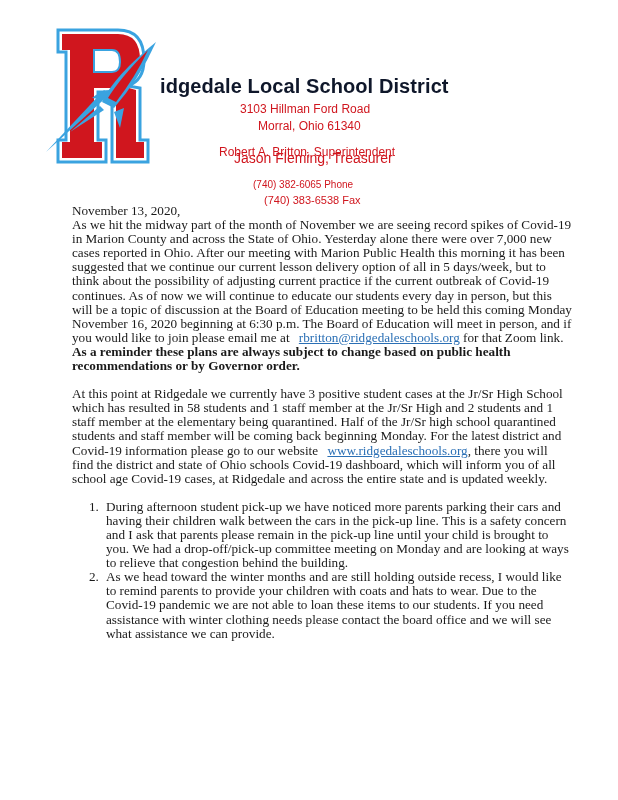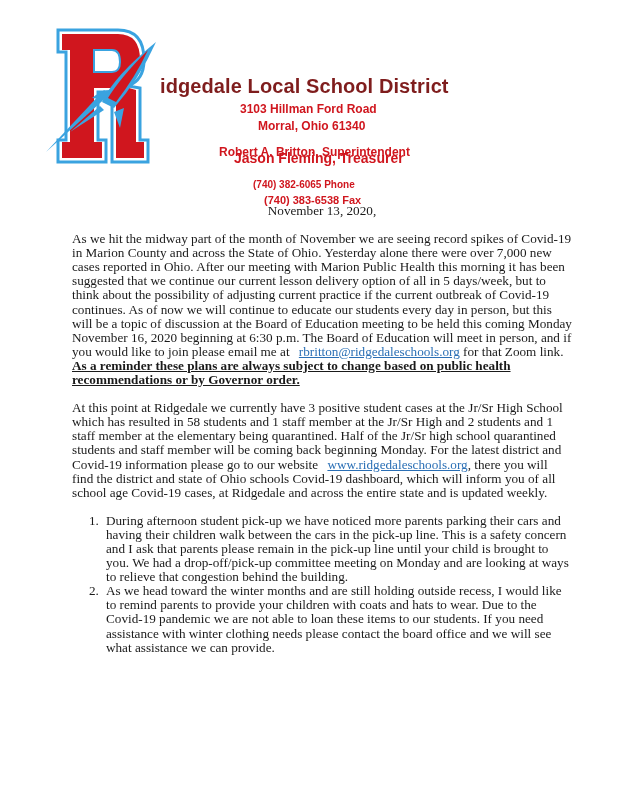--- a/index.html
+++ b/index.html
@@ -22,28 +22,28 @@
       width: 120px;
       height: 136px;
     }
     .header-title {
       position: absolute;
       left: 160px;
       top: 75px;
       font-family: "Liberation Sans", sans-serif;
       font-weight: bold;
       font-size: 20px;
-      color: #7f1d1d;
+      color: #0f172a;
       letter-spacing: 0.1px;
       white-space: nowrap;
     }
     .header-line {
       position: absolute;
       font-family: "Liberation Sans", sans-serif;
-      font-weight: bold;
+      font-weight: normal;
       color: #d0161e;
       white-space: nowrap;
     }
     .addr1 { left: 240px; top: 102px; font-size: 12px; }
     .addr2 { left: 258px; top: 119px; font-size: 12px; }
     .supt  { left: 219px; top: 145px; font-size: 12px; }
     .treas { left: 234px; top: 150px; font-size: 14px; }
     .phone { left: 253px; top: 179px; font-size: 10px; }
     .fax   { left: 264px; top: 194px; font-size: 11px; }
 
@@ -51,29 +51,28 @@
       position: absolute;
       left: 72px;
       top: 204px;
       width: 500px;
       font-size: 13.2px;
       line-height: 14.1px;
     }
     .letter p {
       margin: 0 0 14px 0;
     }
-    .letter .date { margin-bottom: 14px; text-align: center; }
+    .letter .date { margin-bottom: 0; }
     .letter a {
       color: #2a6fb5;
       text-decoration: underline;
       margin-left: 6px;
     }
     .letter .emph {
       font-weight: bold;
-      text-decoration: underline;
     }
     ol.items {
       margin: 0;
       padding-left: 0;
       list-style: none;
     }
     ol.items li {
       position: relative;
       padding-left: 34px;
       margin-left: 0;

